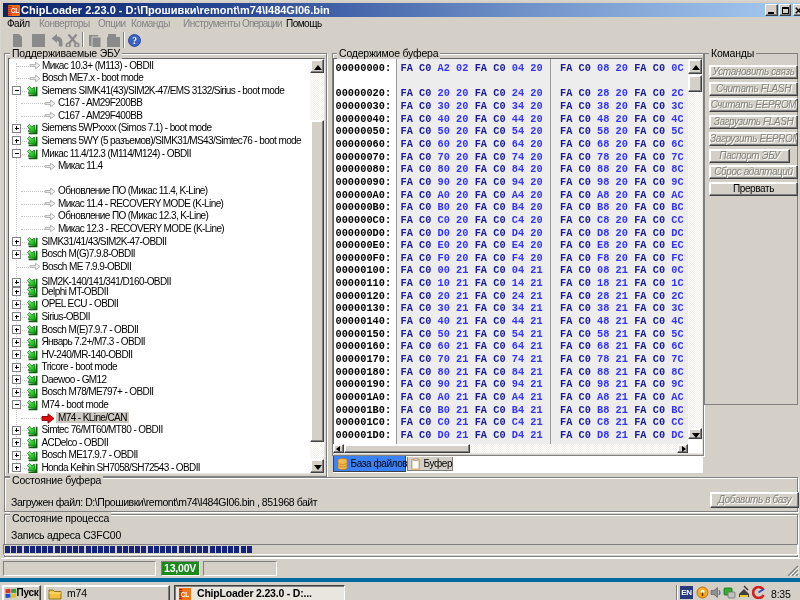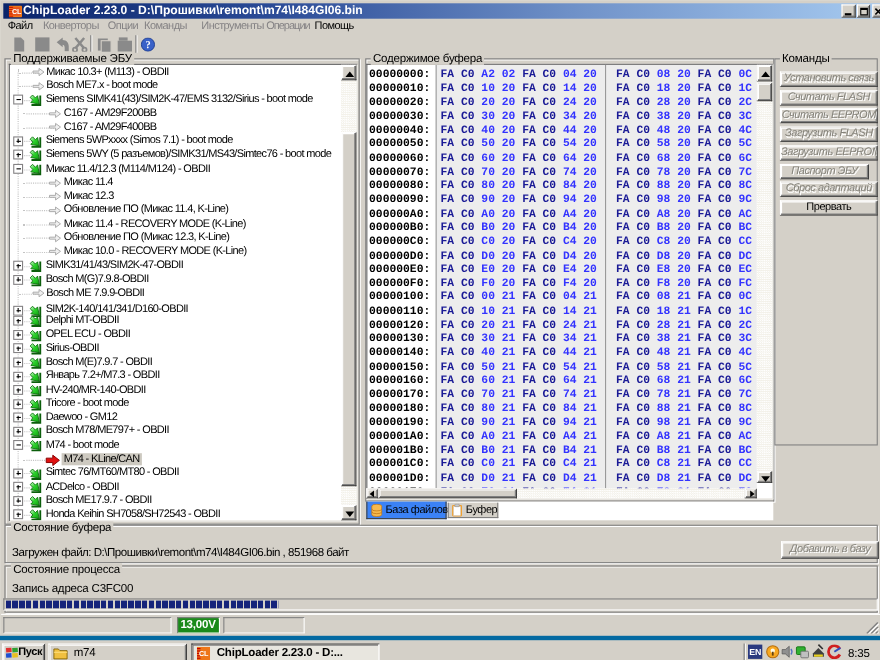--- a/index.html
+++ b/index.html
@@ -242,27 +242,20 @@
           </svg></span>
         <span class="tt" style="left:32.5px">Микас 11.4/12.3 (M114/M124) - OBDII</span>
       </div>
 <div class="trr" style="top:101.1px">
         <span class="dash" style="left:12px;width:28px"></span>
         <span class="gi" style="left:35px;top:1.5px"><svg class="tic" width="12" height="9" viewBox="0 0 12 9">
             <path d="M1 3.6 L6.5 3.6 L6.5 1.2 L11 4.5 L6.5 7.8 L6.5 5.4 L1 5.4 Z" fill="#f0f0f0" stroke="#ababab" stroke-width="0.9"></path>
           </svg></span>
         <span class="tt" style="left:49px">Микас 11.4</span>
       </div>
-<div class="trr" style="top:113.6px">
-        <span class="dash" style="left:12px;width:28px"></span>
-        <span class="gi" style="left:35px;top:1.5px"><svg class="tic" width="12" height="9" viewBox="0 0 12 9">
-            <path d="M1 3.6 L6.5 3.6 L6.5 1.2 L11 4.5 L6.5 7.8 L6.5 5.4 L1 5.4 Z" fill="#f0f0f0" stroke="#ababab" stroke-width="0.9"></path>
-          </svg></span>
-        <span class="tt" style="left:49px">Микас 12.3</span>
-      </div>
 <div class="trr" style="top:126.2px">
         <span class="dash" style="left:12px;width:28px"></span>
         <span class="gi" style="left:35px;top:1.5px"><svg class="tic" width="12" height="9" viewBox="0 0 12 9">
             <path d="M1 3.6 L6.5 3.6 L6.5 1.2 L11 4.5 L6.5 7.8 L6.5 5.4 L1 5.4 Z" fill="#f0f0f0" stroke="#ababab" stroke-width="0.9"></path>
           </svg></span>
         <span class="tt" style="left:49px">Обновление ПО (Микас 11.4, K-Line)</span>
       </div>
 <div class="trr" style="top:138.8px">
         <span class="dash" style="left:12px;width:28px"></span>
         <span class="gi" style="left:35px;top:1.5px"><svg class="tic" width="12" height="9" viewBox="0 0 12 9">
@@ -275,21 +268,21 @@
         <span class="gi" style="left:35px;top:1.5px"><svg class="tic" width="12" height="9" viewBox="0 0 12 9">
             <path d="M1 3.6 L6.5 3.6 L6.5 1.2 L11 4.5 L6.5 7.8 L6.5 5.4 L1 5.4 Z" fill="#f0f0f0" stroke="#ababab" stroke-width="0.9"></path>
           </svg></span>
         <span class="tt" style="left:49px">Обновление ПО (Микас 12.3, K-Line)</span>
       </div>
 <div class="trr" style="top:163.9px">
         <span class="dash" style="left:12px;width:28px"></span>
         <span class="gi" style="left:35px;top:1.5px"><svg class="tic" width="12" height="9" viewBox="0 0 12 9">
             <path d="M1 3.6 L6.5 3.6 L6.5 1.2 L11 4.5 L6.5 7.8 L6.5 5.4 L1 5.4 Z" fill="#f0f0f0" stroke="#ababab" stroke-width="0.9"></path>
           </svg></span>
-        <span class="tt" style="left:49px">Микас 10.0 - RECOVERY MODE  (K-Line)</span>
+        <span class="tt" style="left:49px">Микас 12.3 - RECOVERY MODE  (K-Line)</span>
       </div>
 <div class="trr" style="top:176.5px">
         <span class="dash" style="left:8px;width:18px"></span>
         <span class="pm" style="top:1.5px">
           <i class="ph"></i>
           <i class="pv"></i>
         </span>
         <span class="gi" style="left:17px;top:0.5px"><svg class="tic" width="13" height="12" viewBox="0 0 13 12">
             <defs>
               <linearGradient id="gg" x1="0" y1="0" x2="1" y2="1">
@@ -630,21 +623,20 @@
   <div class="sbb" style="left:309px;top:458px;width:14px;height:14px">
       <div class="arr" style="left:3px;top:5px;border-left:4px solid transparent;border-right:4px solid transparent;border-top:5px solid #000"></div>
     </div>
 
   <div class="grp" style="left:331px;top:52px;width:372px;height:403px"></div>
   <div class="grplab" style="left:336px;top:46px">Содержимое буфера</div>
   <div id="hexwrap">
     <div id="hexbytesbg"></div>
     <div id="hexclip">
 <div class="hxr" style="top:3.0px"><span class="ha">00000000:</span><span class="hg" style="left:66.5px"><em>FA C0</em> A2 02 <em>FA C0</em> 04 20</span><span class="hg" style="left:226px"><em>FA C0</em> 08 20 <em>FA C0</em> 0C</span></div>
-<div class="hxr" style="top:15.7px"><span class="ha">00000010:</span><span class="hg" style="left:66.5px"><em>FA C0</em> 10 20 <em>FA C0</em> 14 20</span><span class="hg" style="left:226px"><em>FA C0</em> 18 20 <em>FA C0</em> 1C</span></div>
 <div class="hxr" style="top:28.3px"><span class="ha">00000020:</span><span class="hg" style="left:66.5px"><em>FA C0</em> 20 20 <em>FA C0</em> 24 20</span><span class="hg" style="left:226px"><em>FA C0</em> 28 20 <em>FA C0</em> 2C</span></div>
 <div class="hxr" style="top:41.0px"><span class="ha">00000030:</span><span class="hg" style="left:66.5px"><em>FA C0</em> 30 20 <em>FA C0</em> 34 20</span><span class="hg" style="left:226px"><em>FA C0</em> 38 20 <em>FA C0</em> 3C</span></div>
 <div class="hxr" style="top:53.6px"><span class="ha">00000040:</span><span class="hg" style="left:66.5px"><em>FA C0</em> 40 20 <em>FA C0</em> 44 20</span><span class="hg" style="left:226px"><em>FA C0</em> 48 20 <em>FA C0</em> 4C</span></div>
 <div class="hxr" style="top:66.2px"><span class="ha">00000050:</span><span class="hg" style="left:66.5px"><em>FA C0</em> 50 20 <em>FA C0</em> 54 20</span><span class="hg" style="left:226px"><em>FA C0</em> 58 20 <em>FA C0</em> 5C</span></div>
 <div class="hxr" style="top:78.9px"><span class="ha">00000060:</span><span class="hg" style="left:66.5px"><em>FA C0</em> 60 20 <em>FA C0</em> 64 20</span><span class="hg" style="left:226px"><em>FA C0</em> 68 20 <em>FA C0</em> 6C</span></div>
 <div class="hxr" style="top:91.5px"><span class="ha">00000070:</span><span class="hg" style="left:66.5px"><em>FA C0</em> 70 20 <em>FA C0</em> 74 20</span><span class="hg" style="left:226px"><em>FA C0</em> 78 20 <em>FA C0</em> 7C</span></div>
 <div class="hxr" style="top:104.2px"><span class="ha">00000080:</span><span class="hg" style="left:66.5px"><em>FA C0</em> 80 20 <em>FA C0</em> 84 20</span><span class="hg" style="left:226px"><em>FA C0</em> 88 20 <em>FA C0</em> 8C</span></div>
 <div class="hxr" style="top:116.9px"><span class="ha">00000090:</span><span class="hg" style="left:66.5px"><em>FA C0</em> 90 20 <em>FA C0</em> 94 20</span><span class="hg" style="left:226px"><em>FA C0</em> 98 20 <em>FA C0</em> 9C</span></div>
 <div class="hxr" style="top:129.5px"><span class="ha">000000A0:</span><span class="hg" style="left:66.5px"><em>FA C0</em> A0 20 <em>FA C0</em> A4 20</span><span class="hg" style="left:226px"><em>FA C0</em> A8 20 <em>FA C0</em> AC</span></div>
 <div class="hxr" style="top:142.2px"><span class="ha">000000B0:</span><span class="hg" style="left:66.5px"><em>FA C0</em> B0 20 <em>FA C0</em> B4 20</span><span class="hg" style="left:226px"><em>FA C0</em> B8 20 <em>FA C0</em> BC</span></div>

